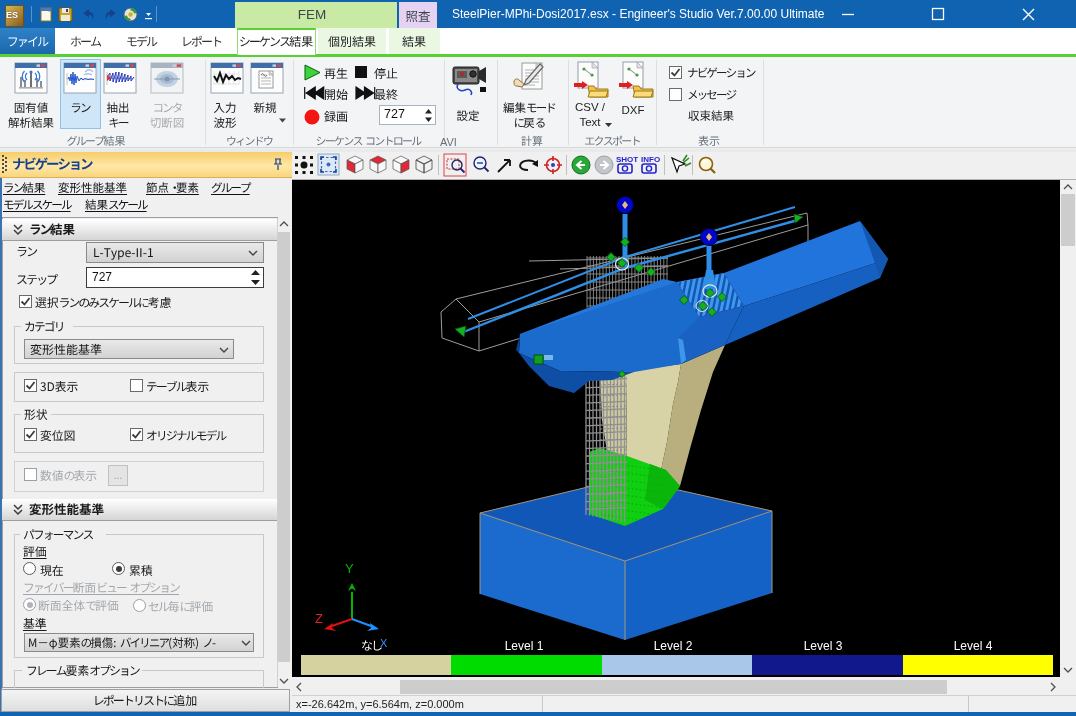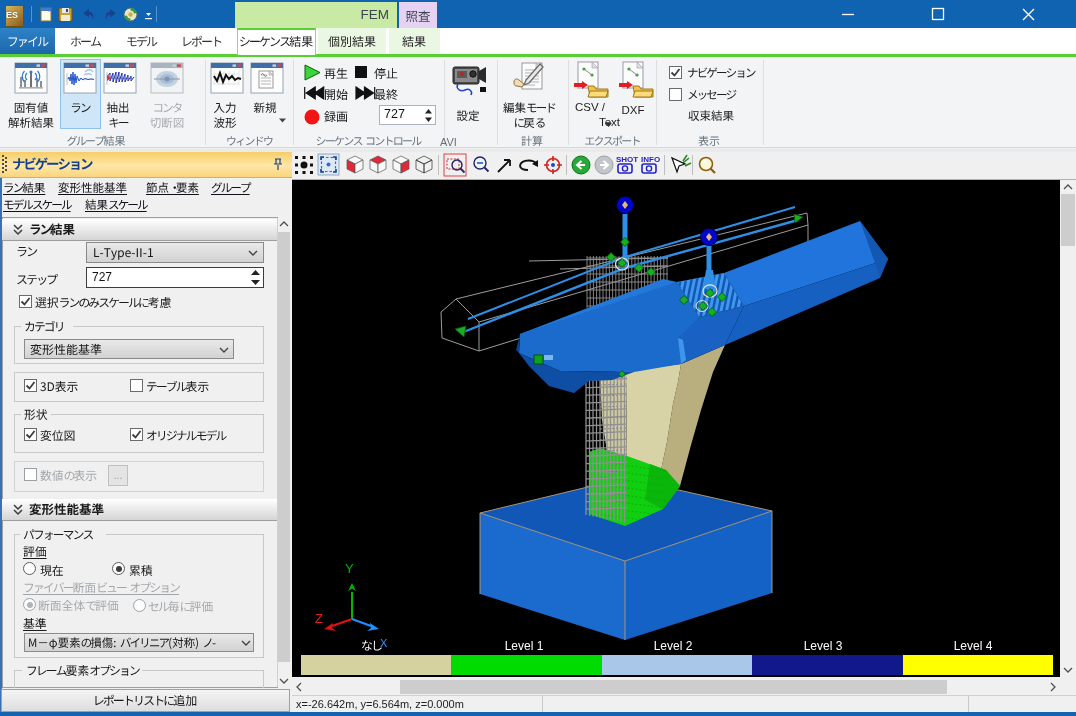--- a/index.html
+++ b/index.html
@@ -54,27 +54,28 @@
       <path d="M8.5 15a6.5 6.5 0 01-6.3-5l2.6-.6a4 4 0 003.6 3z" fill="#3a9a3a"></path>
       <circle cx="8.5" cy="8.5" r="2.2" fill="#c8b040"></circle>
     </svg>
     <svg class="ticon" style="left:143px" width="17" height="17" viewBox="0 0 17 17">
       <path d="M3 7h5l-2.5 3z" fill="#fff"></path>
       <rect x="2" y="12" width="7" height="1.2" fill="#fff"></rect>
     </svg>
     <div class="sep-t" style="left:156px"></div>
     <div class="abs" style="left:235px;top:2px;width:162px;height:26px;background:#c8eaa5"></div>
     <div class="abs" style="left:399px;top:2px;width:38px;height:26px;background:#e6d2f2"></div>
+    <div class="abs" style="left:452px;top:0;height:28px;line-height:28px;color:#fff;font-size:12px">SteelPier-MPhi-Dosi2017.esx - Engineer's Studio Ver.7.00.00 Ultimate</div>
     <div class="abs" style="left:315px;top:6px;width:40px;height:16px;color:#3c4650;font-size:13px;text-align:center"></div>
     <svg class="abs" style="left:820px;top:0" width="256" height="28" viewBox="0 0 256 28">
       <path d="M22 14.5h12" stroke="#fff" stroke-width="1.3"></path>
       <rect x="112.5" y="8.5" width="11" height="11" fill="none" stroke="#fff" stroke-width="1.3"></rect>
       <path d="M203 9l11 11M214 9l-11 11" stroke="#fff" stroke-width="1.4"></path>
     </svg>
-    <div class="abs" style="left:235px;top:2px;width:154px;height:26px;line-height:26px;text-align:right;color:#3c4650;font-size:13.5px">FEM</div>
+    <div class="abs" style="left:235px;top:2px;width:154px;height:26px;line-height:26px;text-align:center;color:#3c4650;font-size:13.5px">FEM</div>
     <div class="abs" id="tabrow"></div>
     <div class="abs" id="greenline"></div>
     <div class="abs tab" style="left:0;top:28px;width:55px;background:linear-gradient(#2e82c8,#1c67ac)"></div>
     <div class="abs" style="left:237px;top:28px;width:79px;height:27px;background:#fff;border:1px solid #8fdc72;border-top:2px solid #58cf33;border-bottom:none"></div>
     <div class="abs" style="left:318px;top:28px;width:69px;height:26px;background:#eaf7e2;border-right:1px solid #fff"></div>
     <div class="abs" style="left:389px;top:28px;width:51px;height:26px;background:#eaf7e2"></div>
     <div class="abs" id="ribbon">
       <div class="gsep" style="left:205px"></div>
       <div class="gsep" style="left:293px"></div>
       <div class="gsep" style="left:444px"></div>
@@ -192,21 +193,21 @@
       <path d="M22 2l6 6h-6z" fill="#e0e0e0" stroke="#99a" stroke-width=".6"></path>
       <circle cx="14" cy="9" r="1.6" fill="#38a038"></circle>
       <circle cx="22" cy="15" r="1.6" fill="#38a038"></circle>
       <path d="M14 9l8 6" stroke="#888"></path>
       <path d="M4 23h8v4h-8z" fill="#e02020"></path>
       <path d="M12 21v8l6-4z" fill="#e02020"></path>
       <path d="M18 26h6l2 3h12v8H20z" fill="#f4c24a" stroke="#a07818"></path>
       <path d="M20 31h18l-2 6H18z" fill="#fadc7a" stroke="#a07818"></path>
     </svg>
     <div class="abs" style="left:560px;top:101px;width:60px;text-align:center;font-size:11.5px;color:#1e1e1e">CSV /</div>
-    <div class="abs" style="left:560px;top:116px;width:60px;text-align:right;font-size:11.5px;color:#1e1e1e">Text</div>
+    <div class="abs" style="left:560px;top:116px;width:60px;text-align:center;font-size:11.5px;color:#1e1e1e">Text</div>
     <svg class="abs" style="left:605px;top:122px" width="8" height="6">
       <path d="M0 1h7L3.5 5z" fill="#333"></path>
     </svg>
     <div class="abs" style="left:603px;top:104px;width:60px;text-align:center;font-size:11.5px;color:#1e1e1e">DXF</div>
     <div class="cb" style="left:669px;top:66px;border-color:#6b6b6b">
       <svg width="13" height="13" viewBox="0 0 13 13">
         <path d="M2.5 6.5l3 3 5-6.5" stroke="#3c3c3c" stroke-width="1.8" fill="none"></path>
       </svg>
     </div>
     <div class="cb" style="left:669px;top:88px;border-color:#6b6b6b"></div>

